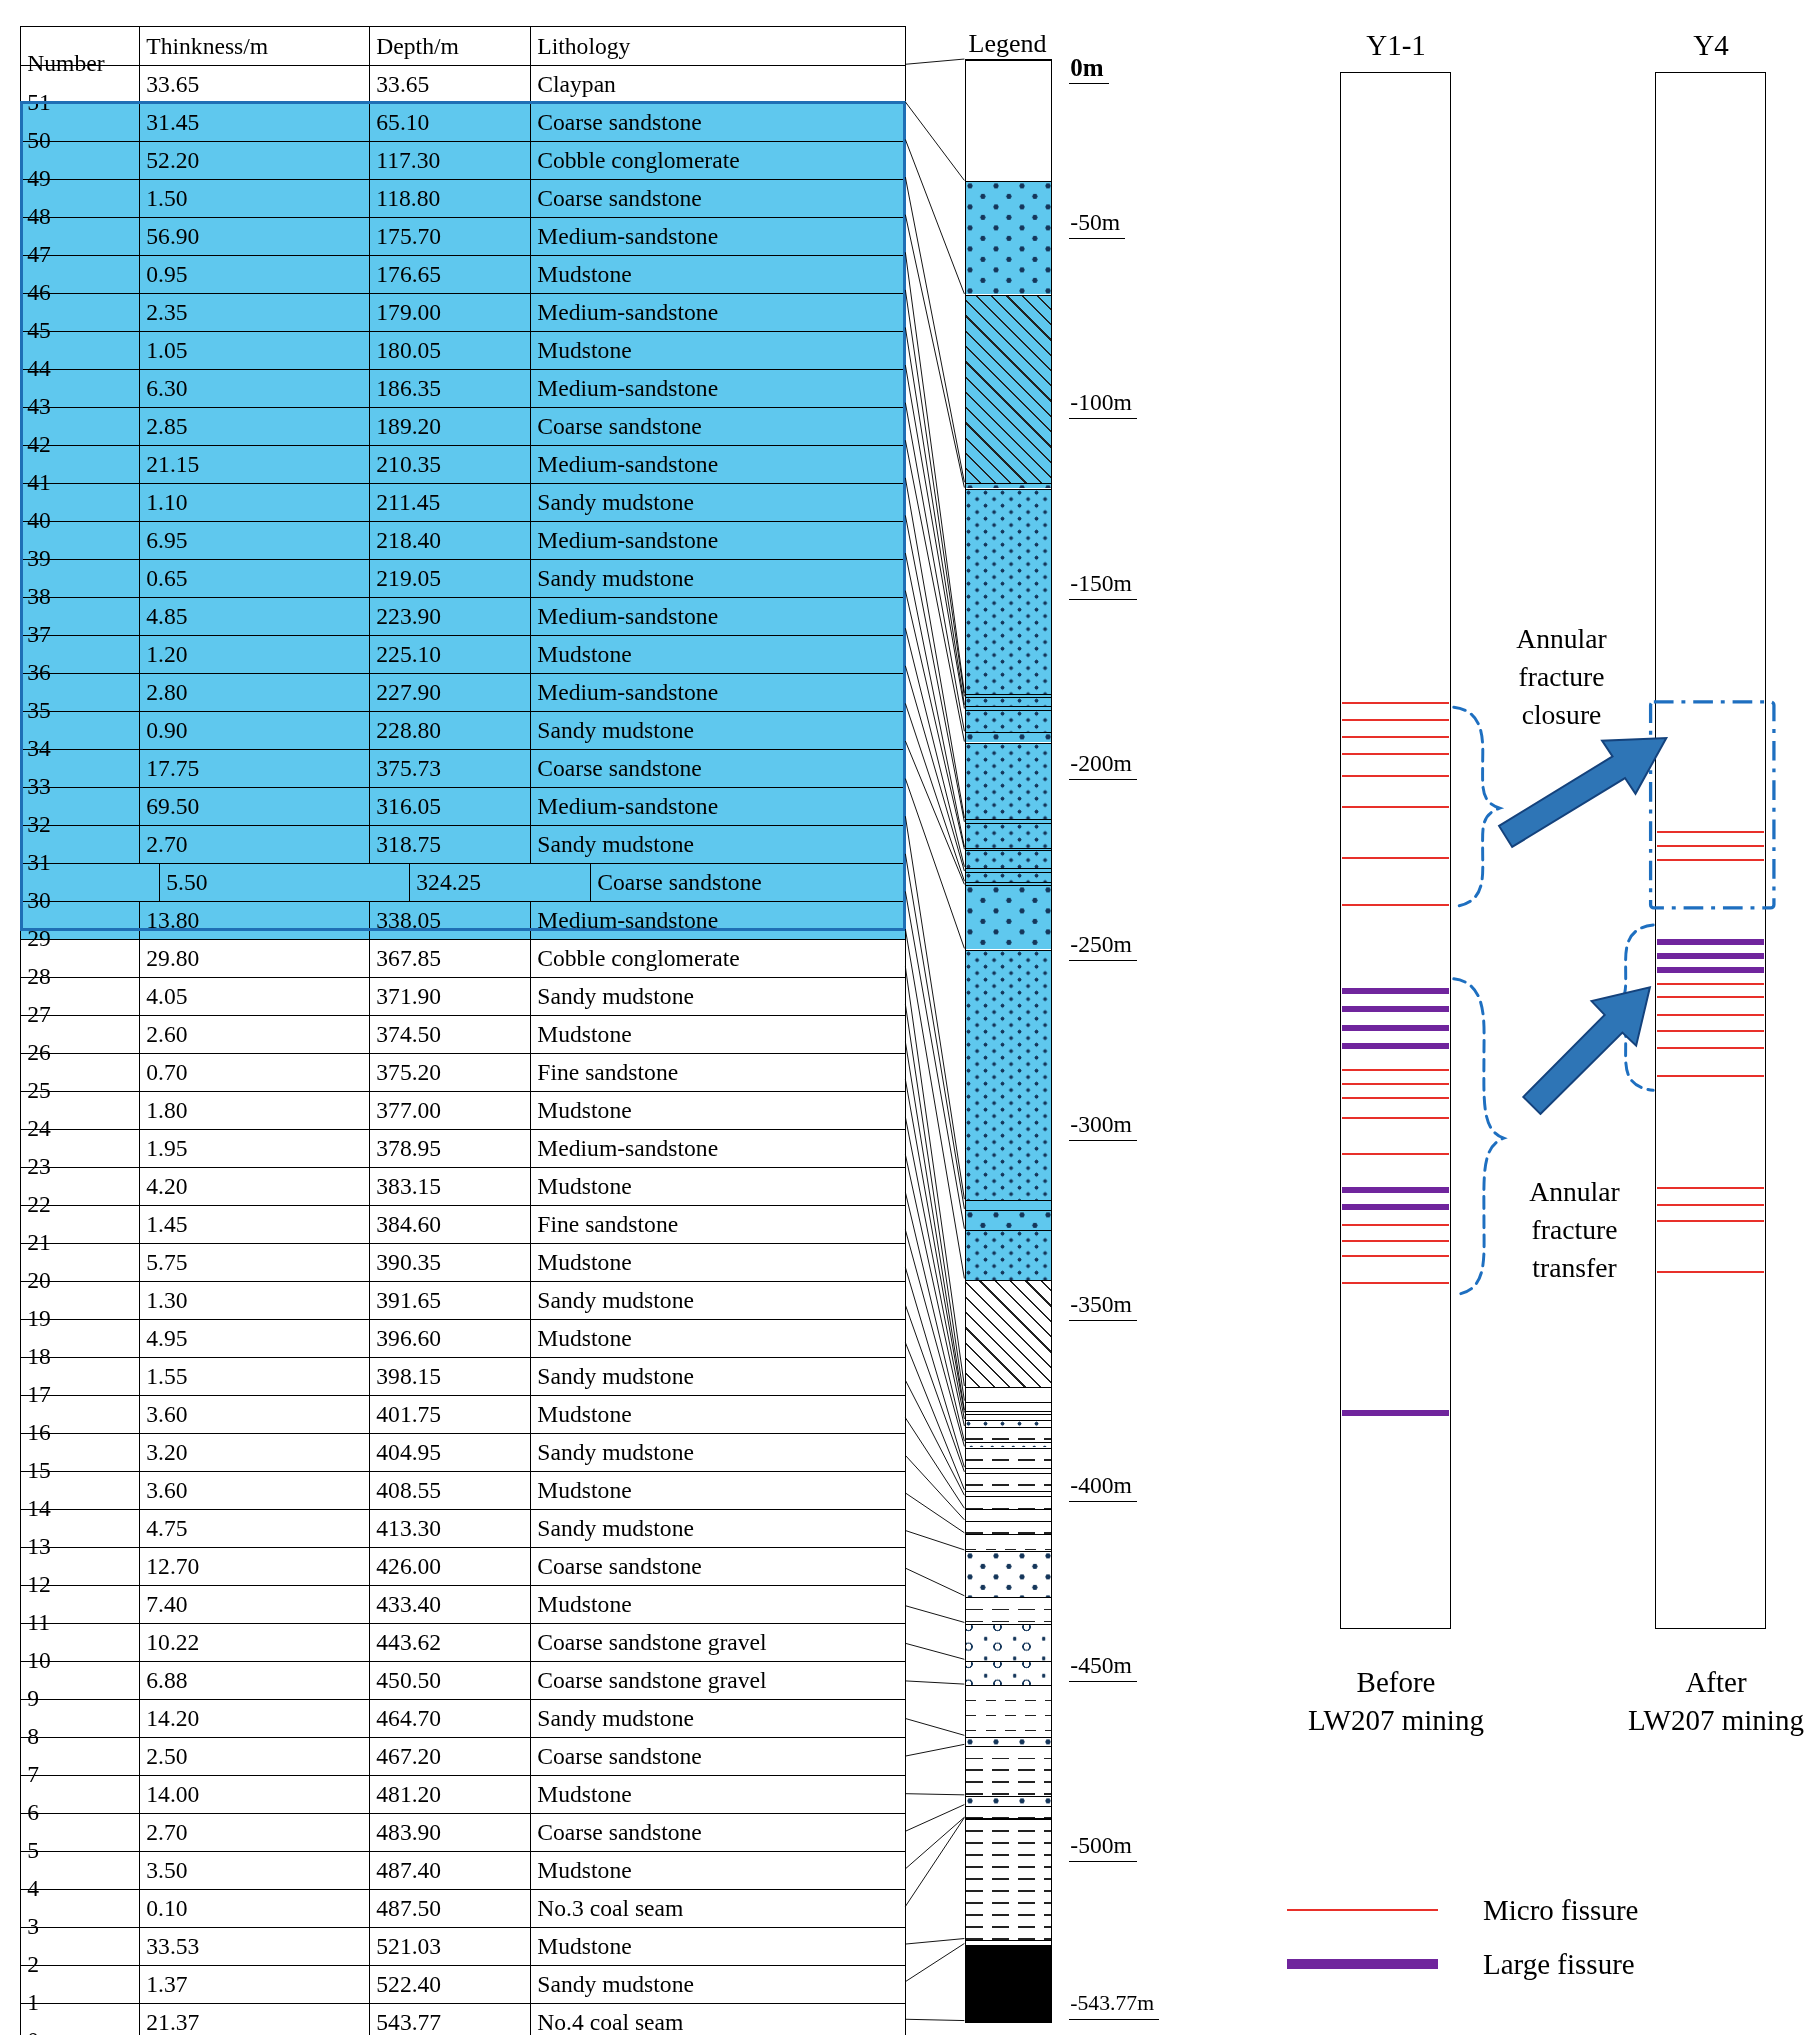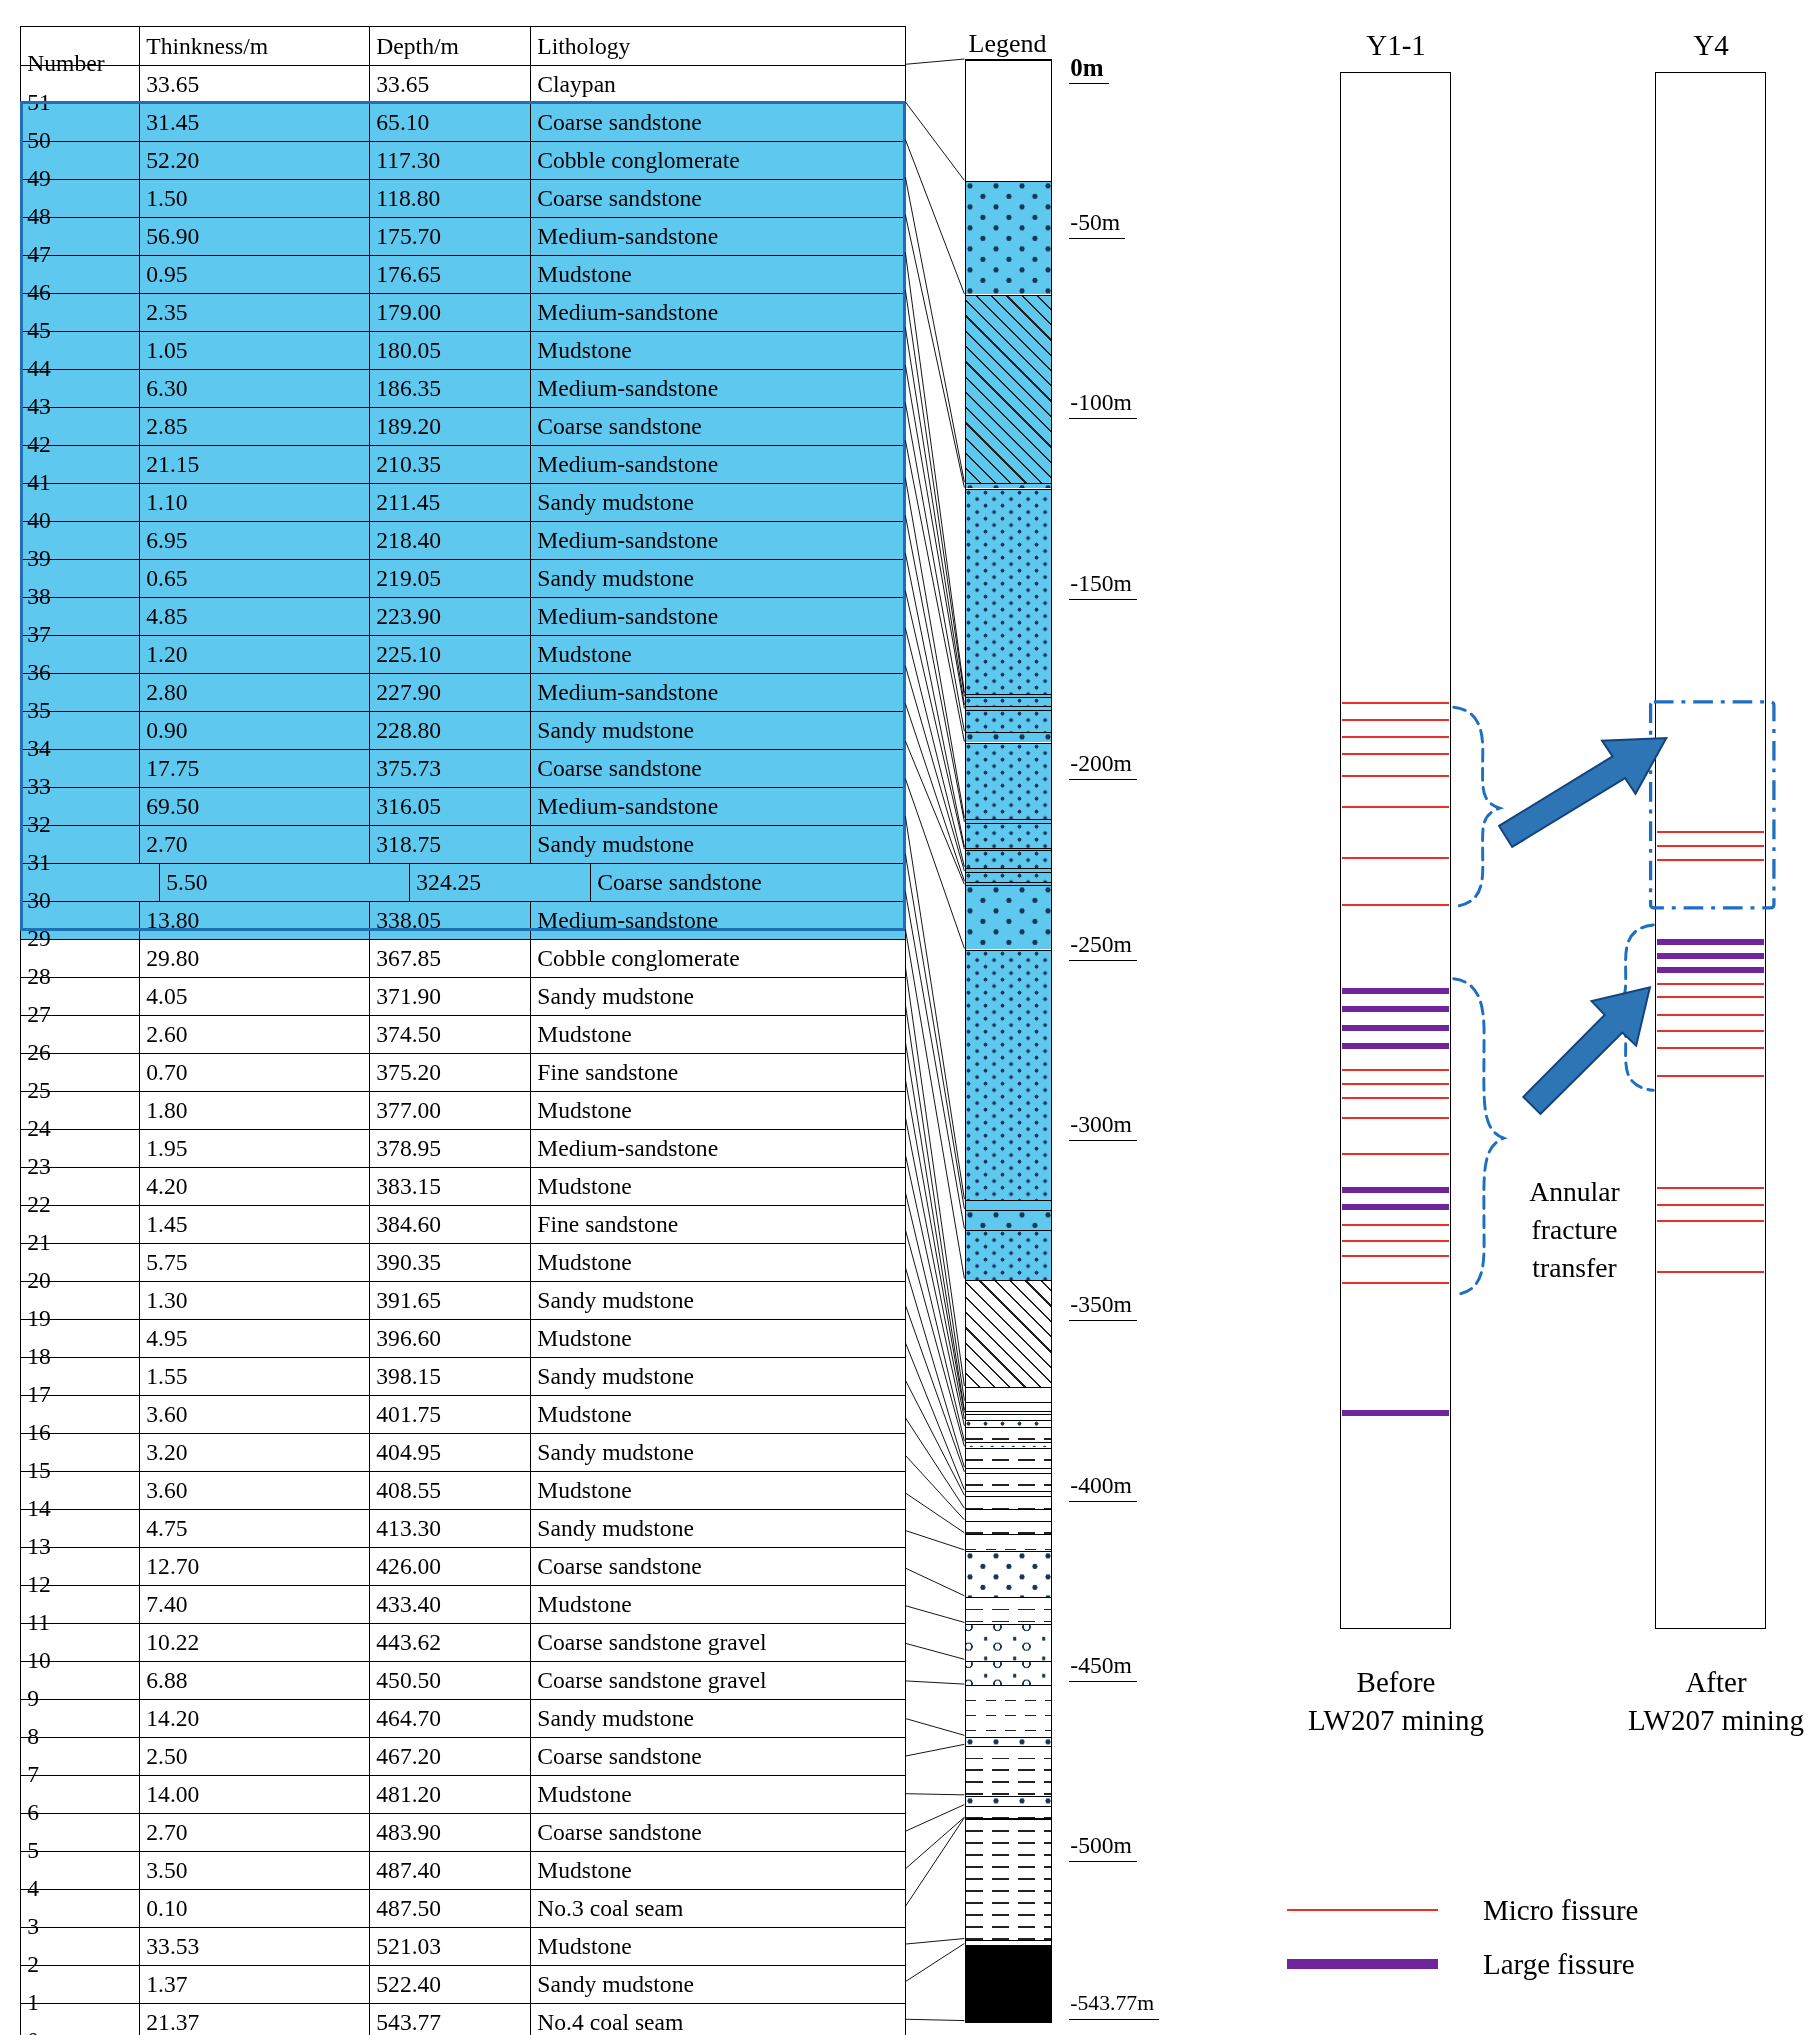--- a/index.html
+++ b/index.html
@@ -506,20 +506,21 @@
 
   <div class="caption" style="left:1245px;top:1663px;">
     <div>Before</div>
     <div>LW207 mining</div>
   </div>
   <div class="caption" style="left:1565px;top:1663px;">
     <div>After</div>
     <div>LW207 mining</div>
   </div>
 
+  <div class="anno" style="left:1491px;top:620px;">Annular fracture closure</div>
   <div class="anno" style="left:1504px;top:1162px;margin-top:11px;">Annular fracture transfer</div>
 
   <div class="fleg" style="left:1287px;top:1893px;">
     <div class="fswatch micro"></div>
     <div class="fleg-label">Micro fissure</div>
   </div>
   <div class="fleg" style="left:1287px;top:1947px;">
     <div class="fswatch large"></div>
     <div class="fleg-label">Large fissure</div>
   </div>

